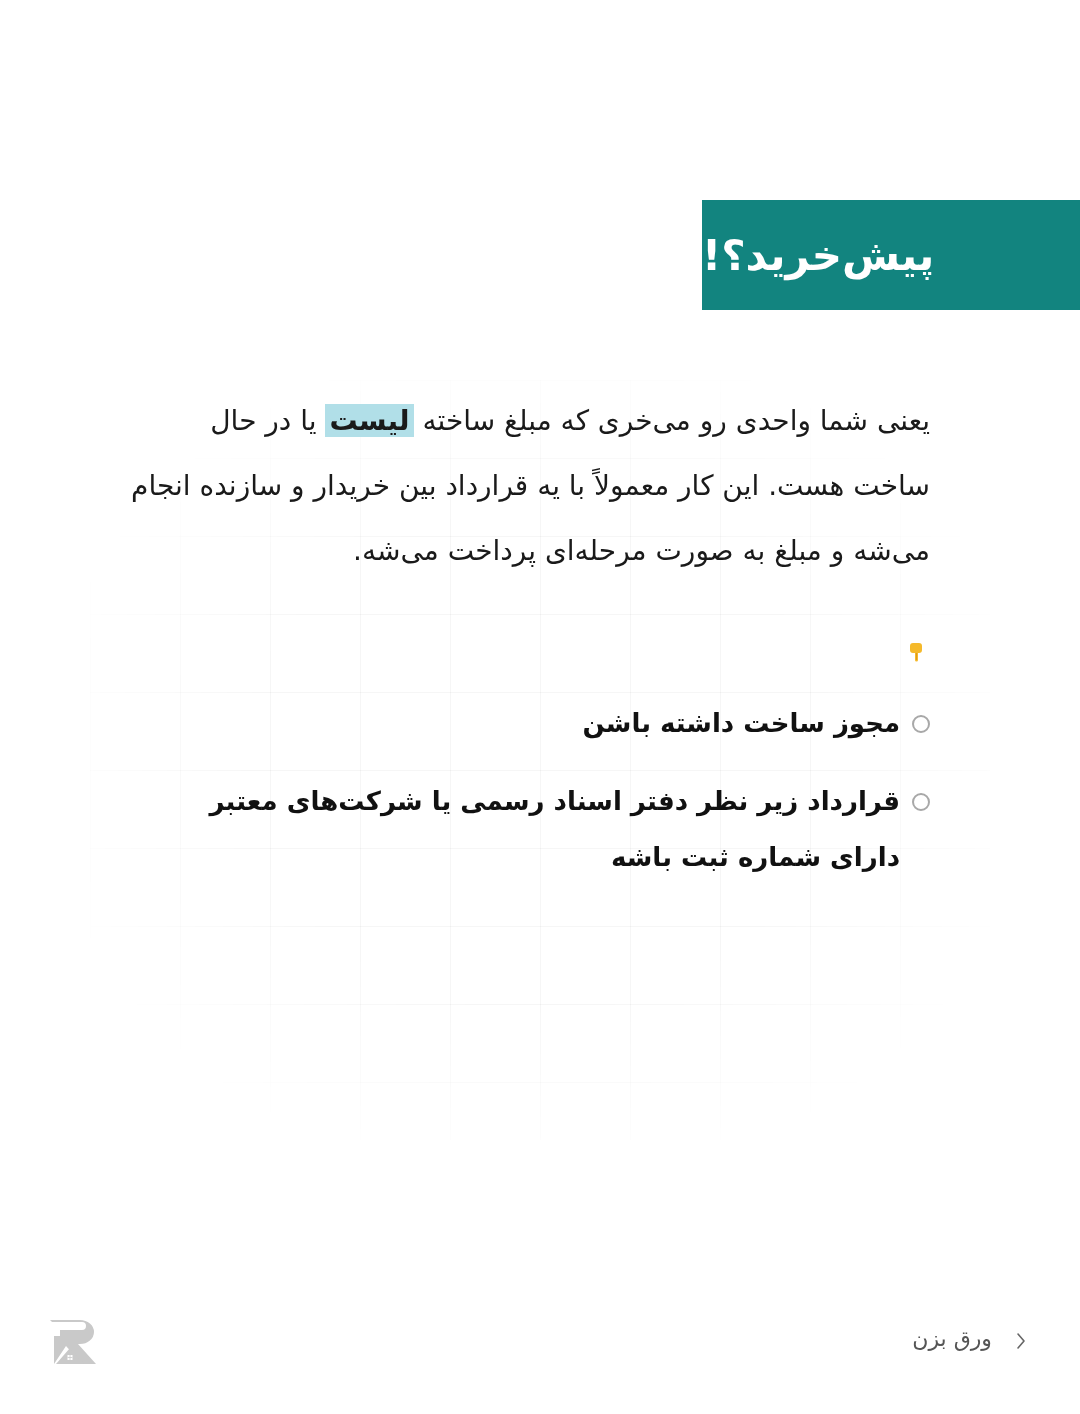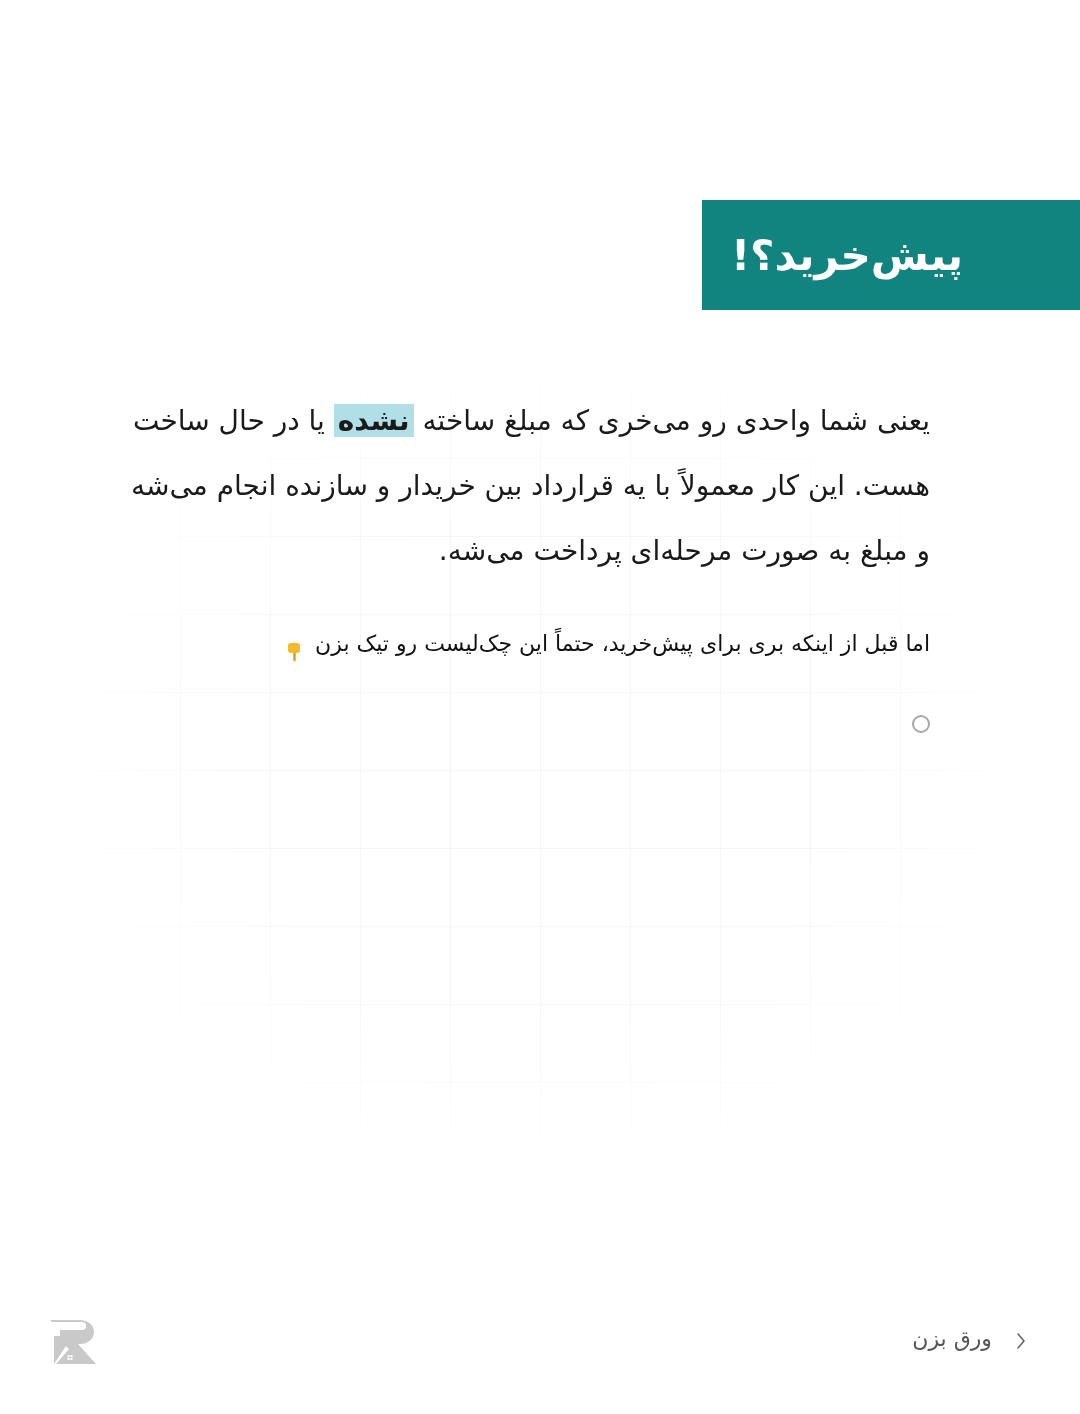--- a/index.html
+++ b/index.html
@@ -15,21 +15,21 @@
         linear-gradient(to right, rgba(0,0,0,0.035) 1px, transparent 1px),
         linear-gradient(to bottom, rgba(0,0,0,0.035) 1px, transparent 1px);
       background-size: 90px 78px;
       -webkit-mask-image: radial-gradient(ellipse at center, #000 45%, transparent 80%);
       mask-image: radial-gradient(ellipse at center, #000 45%, transparent 80%);
       pointer-events: none;
     }
     .title-box {
       position: absolute; right: 0; top: 200px; width: 378px; height: 110px;
       background: #12847f;
-      display: flex; align-items: center; justify-content: center;
+      display: flex; align-items: center; justify-content: flex-end;
       padding-right: 88px; box-sizing: border-box;
     }
     .title-box h1 {
       margin: 0; color: #ffffff; font-size: 42px; font-weight: bold;
       font-family: "DejaVu Sans", sans-serif; letter-spacing: 0;
     }
     .intro {
       position: absolute; right: 150px; top: 388px; width: 800px;
       font-size: 28px; line-height: 65px; text-align: right; color: #1a1a1a;
       margin: 0;
@@ -75,35 +75,39 @@
   </style>
 </head>
 <body>
 
 <div class="grid-bg"></div>
 
 <div class="title-box">
   <h1>پیش‌خرید؟!</h1>
 </div>
 
-<p class="intro"><span>یعنی شما واحدی رو می‌خری که مبلغ ساخته </span><span class="hl">نشده</span><span> یا در حال ساخت هست. این کار معمولاً با یه قرارداد بین خریدار و سازنده انجام می‌شه و مبلغ به صورت مرحله‌ای پرداخت می‌شه.</span></p>
+<p class="intro"><span>یعنی شما واحدی رو می‌خری که مبلغ ساخته </span><span class="hl">لیست</span><span> یا در حال ساخت هست. این کار معمولاً با یه قرارداد بین خریدار و سازنده انجام می‌شه و مبلغ به صورت مرحله‌ای پرداخت می‌شه.</span></p>
 
 <p class="lead">
-  <span>اما قبل از اینکه بری برای پیش‌خرید، حتماً این چک‌لیست رو تیک بزن</span>
   <span class="emoji">
     <svg width="14" height="22" viewBox="0 0 14 22">
       <path d="M3 2 h6 a3 3 0 0 1 3 3 v4 a3 3 0 0 1 -3 3 h-1 v7 a1.5 1.5 0 0 1 -3 0 v-7 h-2 a3 3 0 0 1 -3 -3 v-4 a3 3 0 0 1 3 -3 z" fill="#f5b92a"></path>
       <path d="M6.5 12 v7" stroke="#d8901a" stroke-width="0.8"></path>
     </svg>
   </span>
 </p>
 
 <ul class="checklist">
   <li class="first">
     <span class="radio"></span>
+    <span>مجوز ساخت داشته باشن</span>
+  </li>
+  <li>
+    <span class="radio"></span>
+    <span>قرارداد زیر نظر دفتر اسناد رسمی یا شرکت‌های معتبر دارای شماره ثبت باشه</span>
   </li>
 </ul>
 
 <div class="footer-logo">
   <svg width="54" height="48" viewBox="0 0 54 48">
     <path d="M2 2 h30 a14 12 0 0 1 0 24 h-2 l18 20 h-14 l-16 -18 l-12 18 v-28 h6 v-6 h22 a4 4 0 0 0 0 -8 h-30 z" fill="#c9c9c9"></path>
     <path d="M8 46 l14 -16 l14 16 z" fill="#c9c9c9"></path>
     <rect x="19.5" y="37" width="5" height="5" fill="#ffffff"></rect>
     <path d="M22 37 v5 M19.5 39.5 h5" stroke="#c9c9c9" stroke-width="0.8"></path>
   </svg>

